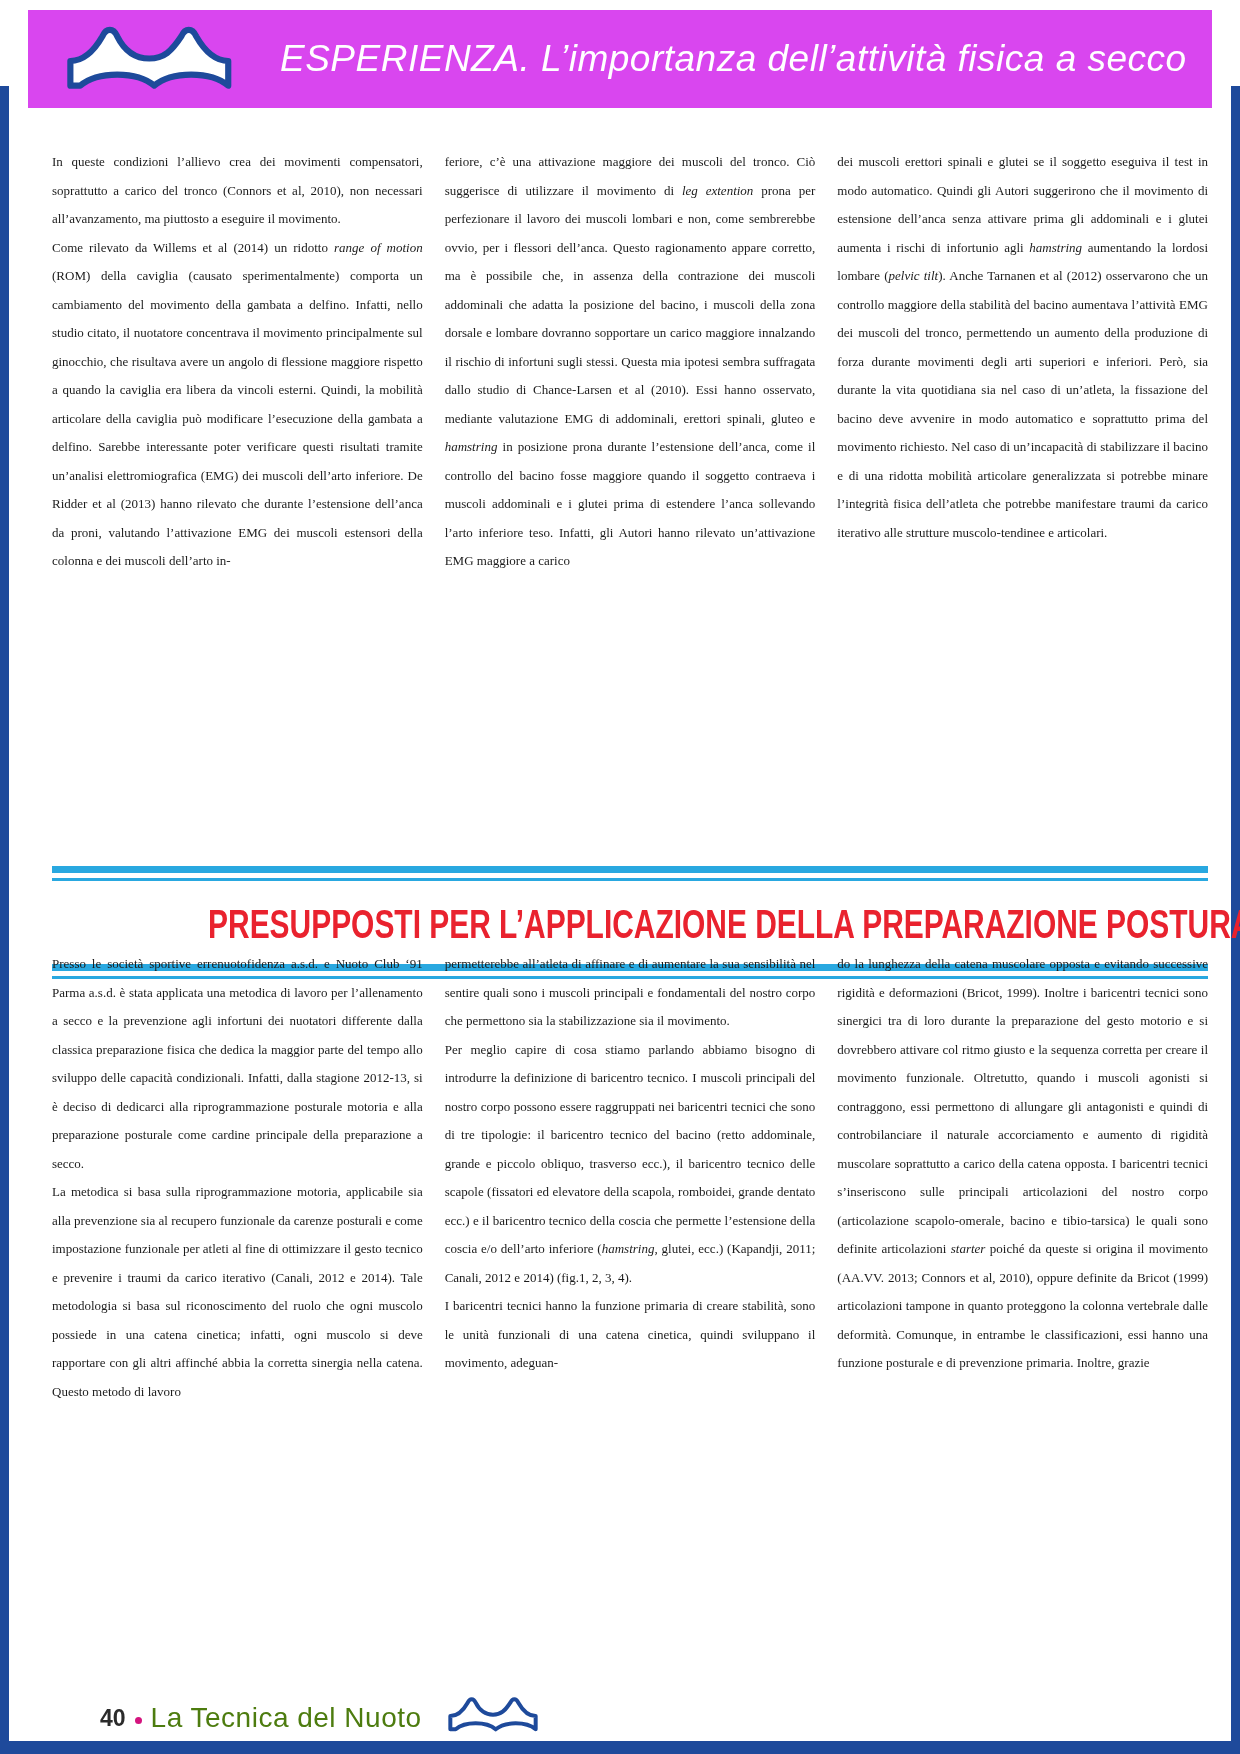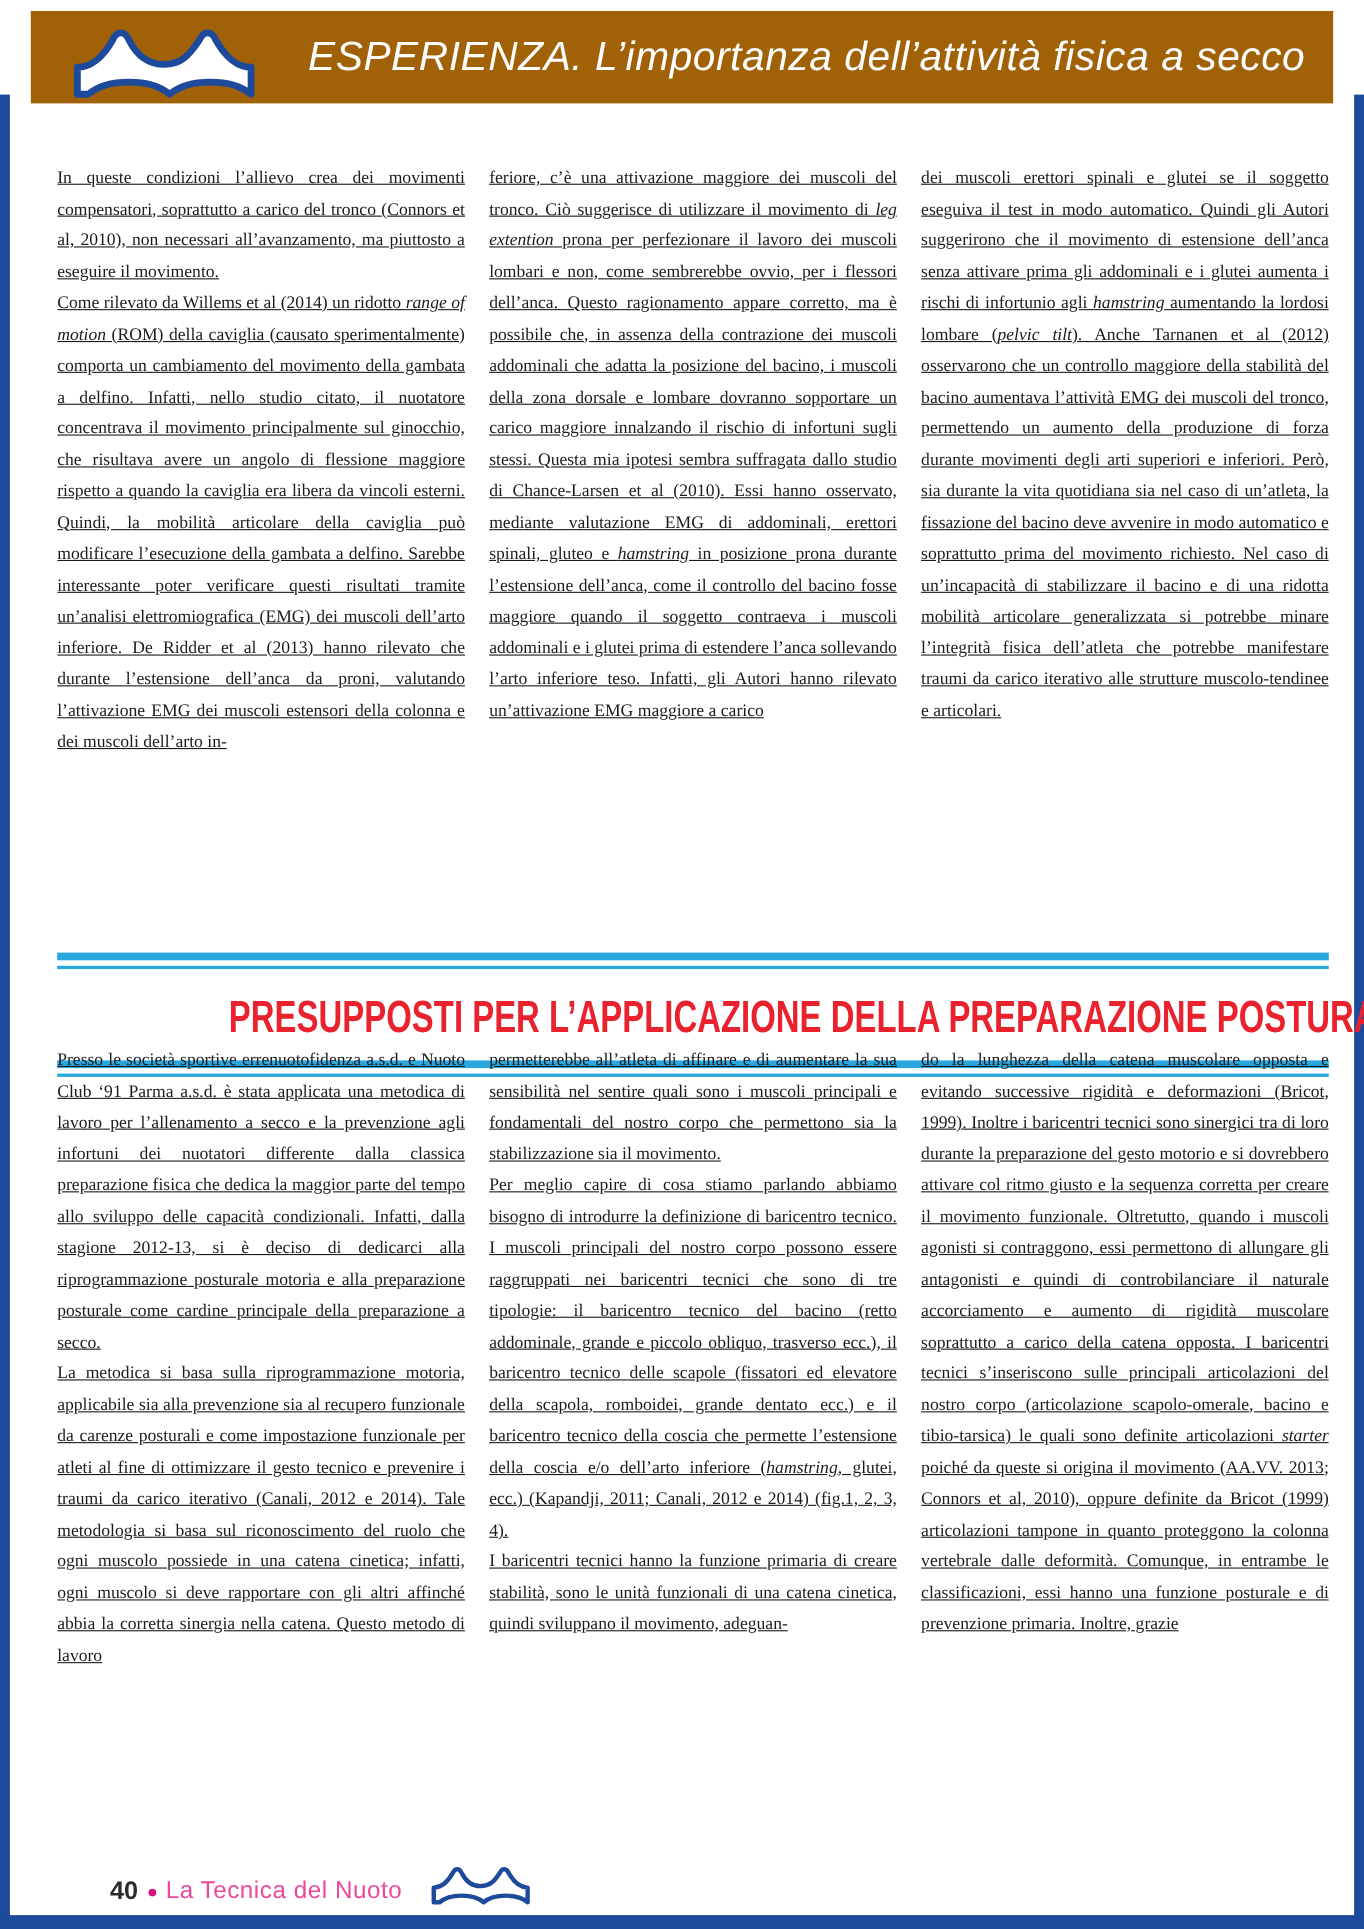--- a/index.html
+++ b/index.html
@@ -8,42 +8,41 @@
     background:#ffffff; overflow:hidden;
     font-family:"Liberation Serif", serif;
   }
   
   .frame-left  { position:absolute; left:0; top:86px; bottom:0; width:9px;  background:#1E4A9B; }
   .frame-right { position:absolute; right:0; top:86px; bottom:0; width:9px; background:#1E4A9B; }
   .frame-bottom{ position:absolute; left:0; right:0; bottom:0; height:13px; background:#1E4A9B; }
 
   
   .header-bar {
-    position:absolute; left:28px; top:10px; width:1184px; height:84px;
-    background:#a16207; display:flex; align-items:center;
+    position:absolute; left:28px; top:10px; width:1184px; height:98px;
+    background:#d946ef; display:flex; align-items:center;
   }
   .header-logo { position:absolute; left:32px; top:14px; }
   .header-title {
     margin-left:252px; color:#ffffff;
     font-family:"Liberation Sans", sans-serif; font-style:italic; font-weight:normal;
     font-size:37px; letter-spacing:0.5px; white-space:nowrap;
   }
 
   
   .columns {
     position:absolute; left:52px; width:1156px;
     display:flex; gap:22px; overflow:hidden;
   }
   .columns-top    { top:148px; height:694px; }
   .columns-bottom { top:950px; height:718px;justify-content:center; }
   .col {
     flex:1 1 0; color:#1b1b1b;
-    font-size:16px; line-height:28.5px; text-align:justify;
+    font-size:13px; line-height:28.5px; text-align:justify;
     hyphens:none;
-    text-decoration:underline;
   }
   .col .it { font-style:italic; }
 
   
   .section-banner { position:absolute; left:52px; top:866px; width:1156px; }
   .rule-thick { height:7px; background:#29A8E0; }
   .rule-thin  { height:3px; background:#29A8E0; margin-top:5px; }
   .banner-title {
     font-family:"Liberation Sans", sans-serif; font-weight:bold;
     font-size:41px; line-height:44px; color:#E9222E;
@@ -59,21 +58,21 @@
   .page-number {
     font-family:"Liberation Sans", sans-serif; font-weight:bold;
     font-size:23px; color:#2b2b2b;
   }
   .footer-dot {
     width:7px; height:7px; border-radius:50%; background:#D4147E;
     margin:4px 9px 0 9px;
   }
   .magazine-name {
     font-family:"Liberation Sans", sans-serif; font-weight:normal;
-    font-size:22px; color:#ec4899; letter-spacing:0.5px; margin-right:14px;
+    font-size:28px; color:#4d7c0f; letter-spacing:0.5px; margin-right:14px;
   }
 </style>
 </head>
 <body>
 
 <div class="frame-left"></div>
 <div class="frame-right"></div>
 <div class="frame-bottom"></div>
 
 <div class="header-bar">

